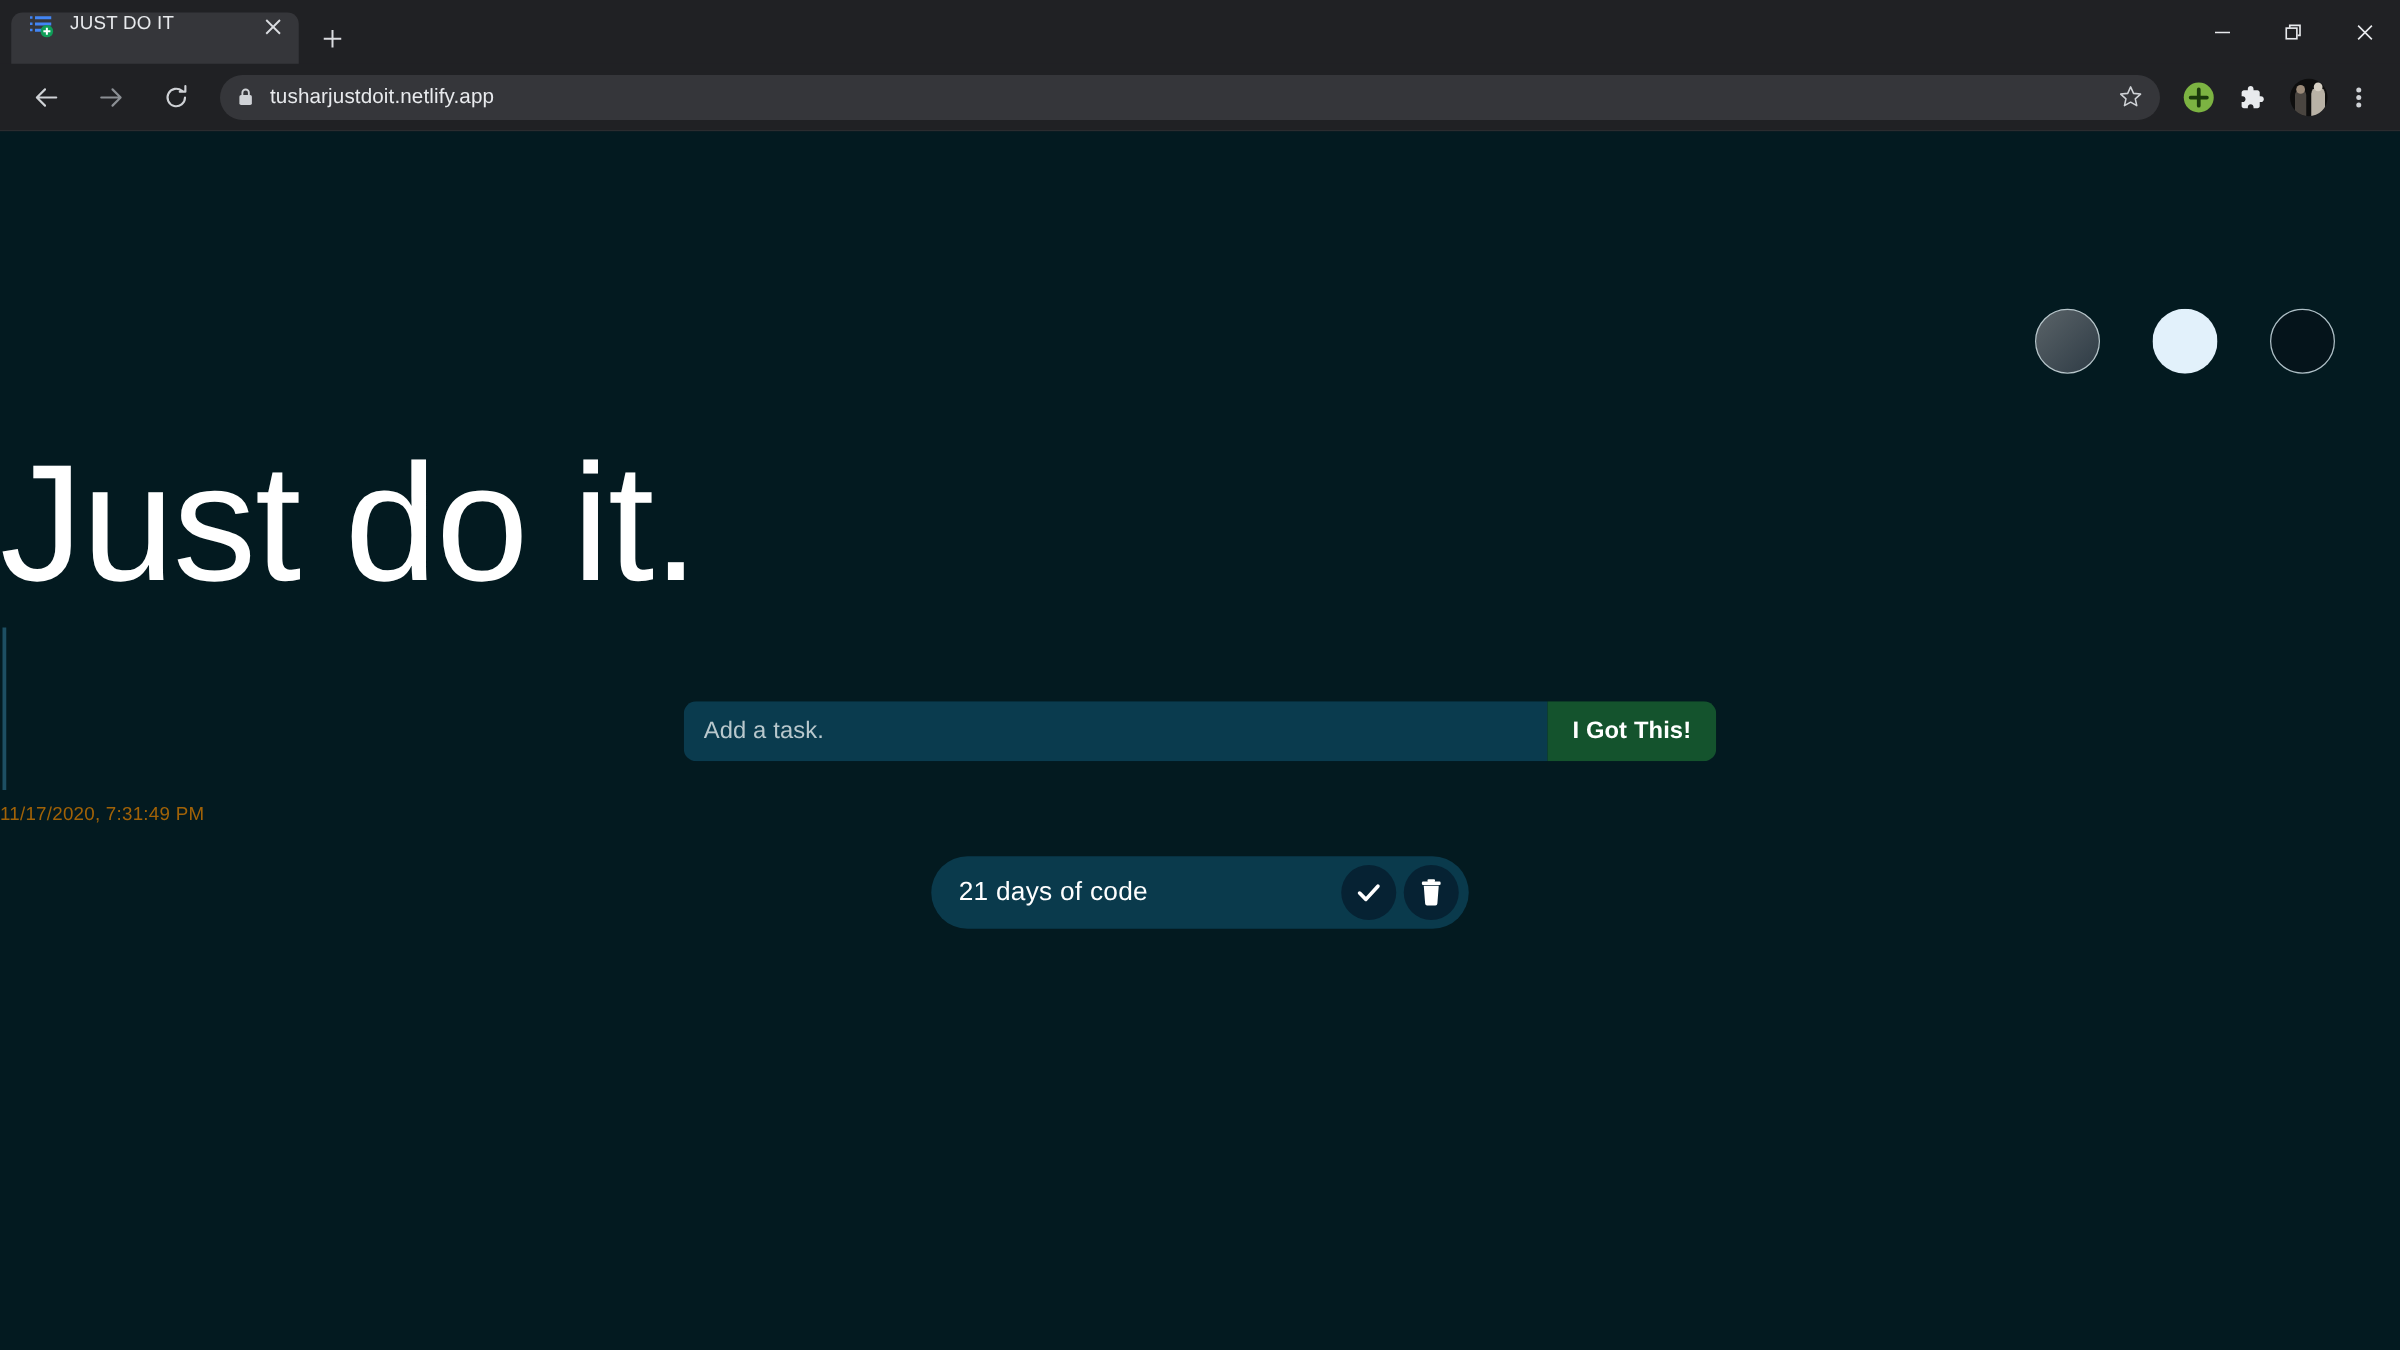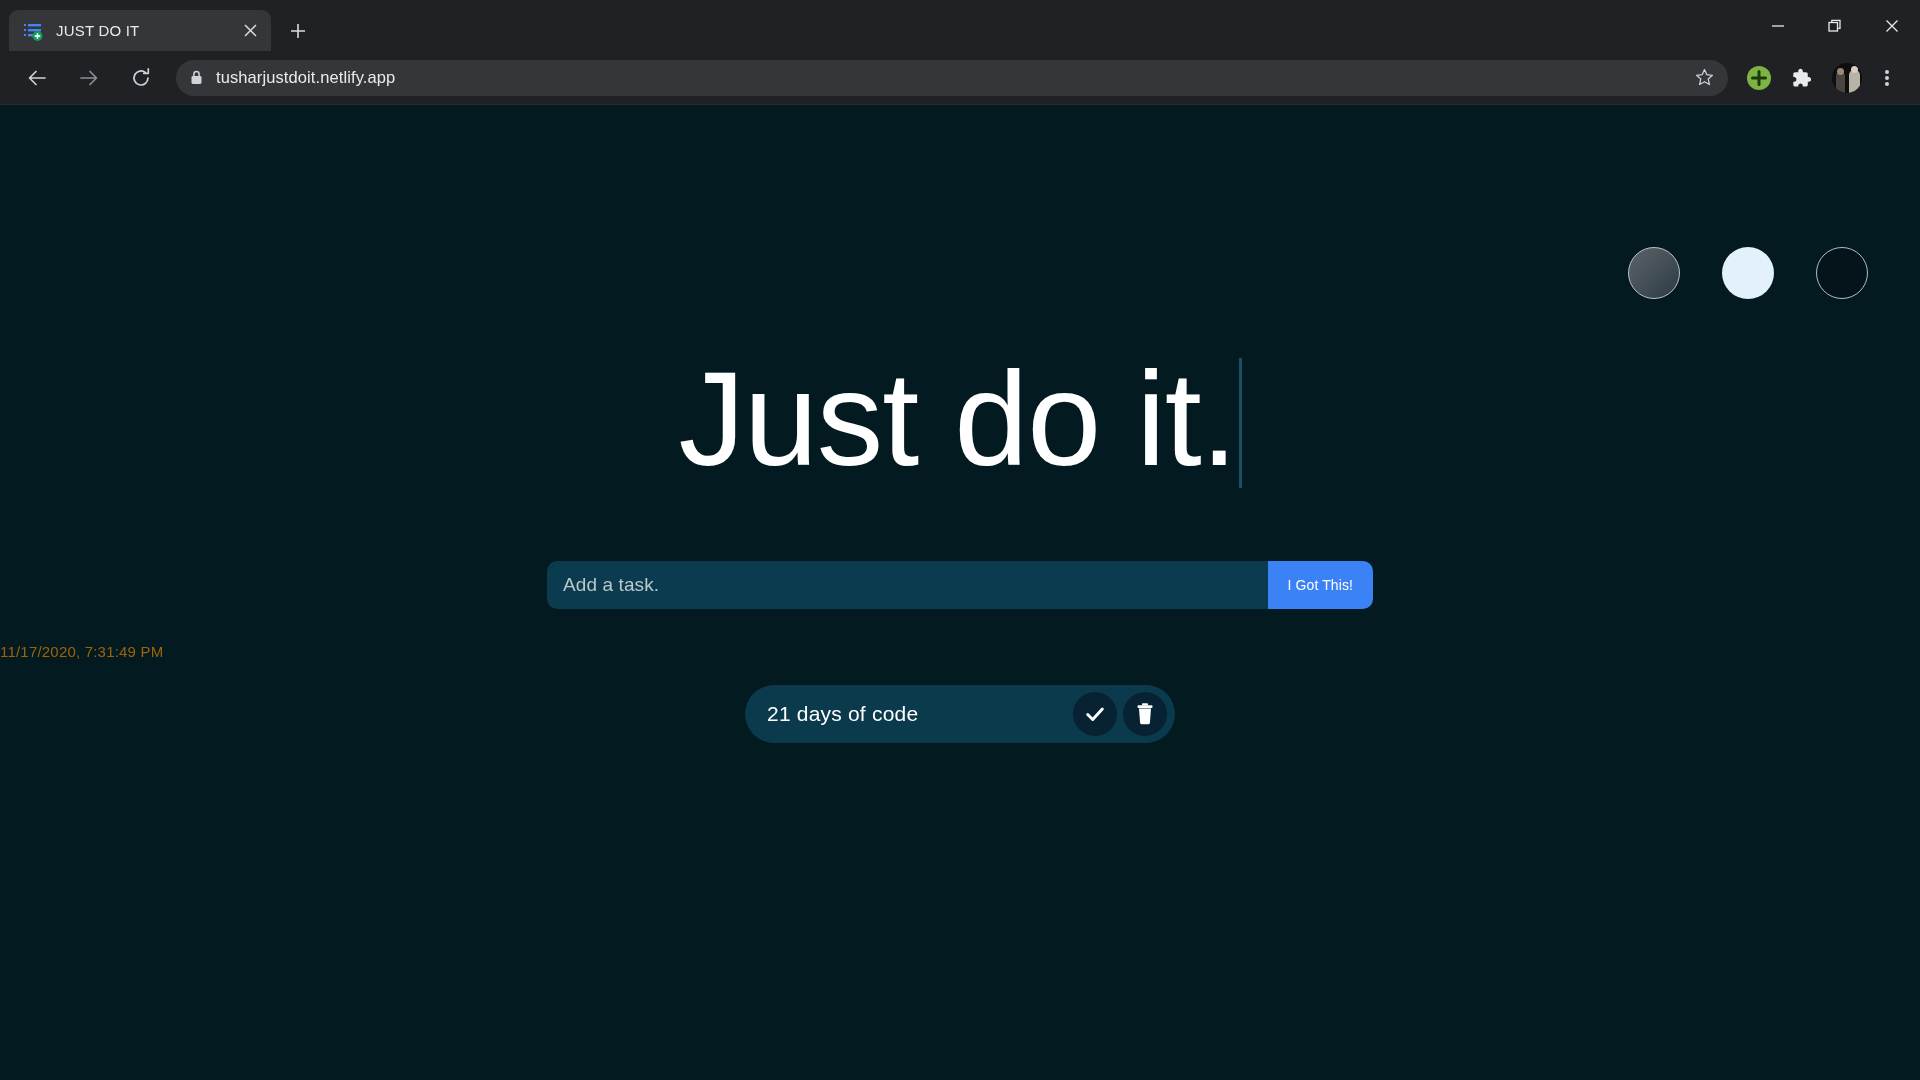--- a/index.html
+++ b/index.html
@@ -11,22 +11,22 @@
   }
 
   
   .browser { width:1920px; height:1080px; display:flex; flex-direction:column; }
 
   .tabstrip {
     height:51px; background:#202124; display:flex; align-items:flex-end;
     position:relative; flex:0 0 51px;
   }
   .tab {
-    width:262px; height:41px; background:#35363a;
-    border-radius:9px 9px 0 0; display:flex; align-items:center;
+    width:230px; height:41px; background:#35363a;
+    border-radius:9px 9px 0 0; display:flex; 
     padding:0 10px 0 14px; position:relative; margin-left:9px;
   }
   .tab-favicon {
     width:20px; height:20px; position:relative; flex:0 0 20px; margin-right:13px;
   }
   .tab-title {
     flex:1; color:#e8eaed; font-size:15px; letter-spacing:.2px;
     white-space:nowrap; overflow:hidden; text-overflow:ellipsis;
   }
   .tab-close {
@@ -96,42 +96,42 @@
   .theme-dot { width:52px; height:52px; border-radius:50%; }
   .theme-gray {
     background:linear-gradient(135deg,#5a6368 0%,#2e3b45 100%);
     border:1.5px solid #b6c4c9;
   }
   .theme-light { background:#e2f1fb; border:1.5px solid transparent; }
   .theme-dark  { background:#05141b; border:1.5px solid #aebfc6; }
 
   .title-wrap {
     position:absolute; top:243px; left:0; right:0; display:flex;
-    justify-content:center; align-items:flex-start;
+    justify-content:center; align-items:flex-start;flex-direction:column;
   }
   .title {
     color:#ffffff; font-size:133px; font-weight:400; letter-spacing:-1px;
     line-height:1.08; white-space:nowrap;
   }
   .caret {
     width:3px; height:130px; background:#1d4f63; margin-left:2px; margin-top:10px;
   }
 
   .taskform {
     position:absolute; top:456px; left:50%; transform:translateX(-50%);
     width:826px; height:48px; display:flex; border-radius:10px; overflow:hidden;
   }
   .taskinput {
     flex:1; background:#0a3b4e; border:none; outline:none;
     color:#e8f2f6; font-size:19px; font-family:"Liberation Sans", sans-serif;
     padding:0 16px; letter-spacing:.1px;
   }
   .taskinput::placeholder { color:#b9c8cd; opacity:1; }
   .gotbtn {
-    background:#3b82f6; border:none; color:#ffffff; font-size:14px; font-weight:400;
+    background:#14532d; border:none; color:#ffffff; font-size:19px; font-weight:700;
     font-family:"Liberation Sans", sans-serif; padding:0 20px; cursor:pointer;
     letter-spacing:.1px; white-space:nowrap;
   }
 
   .timestamp {
     position:absolute; top:538px; left:0; right:0; text-align:left;
     color:#a16207; font-size:15px; letter-spacing:.2px;
   }
 
   .tasklist {

